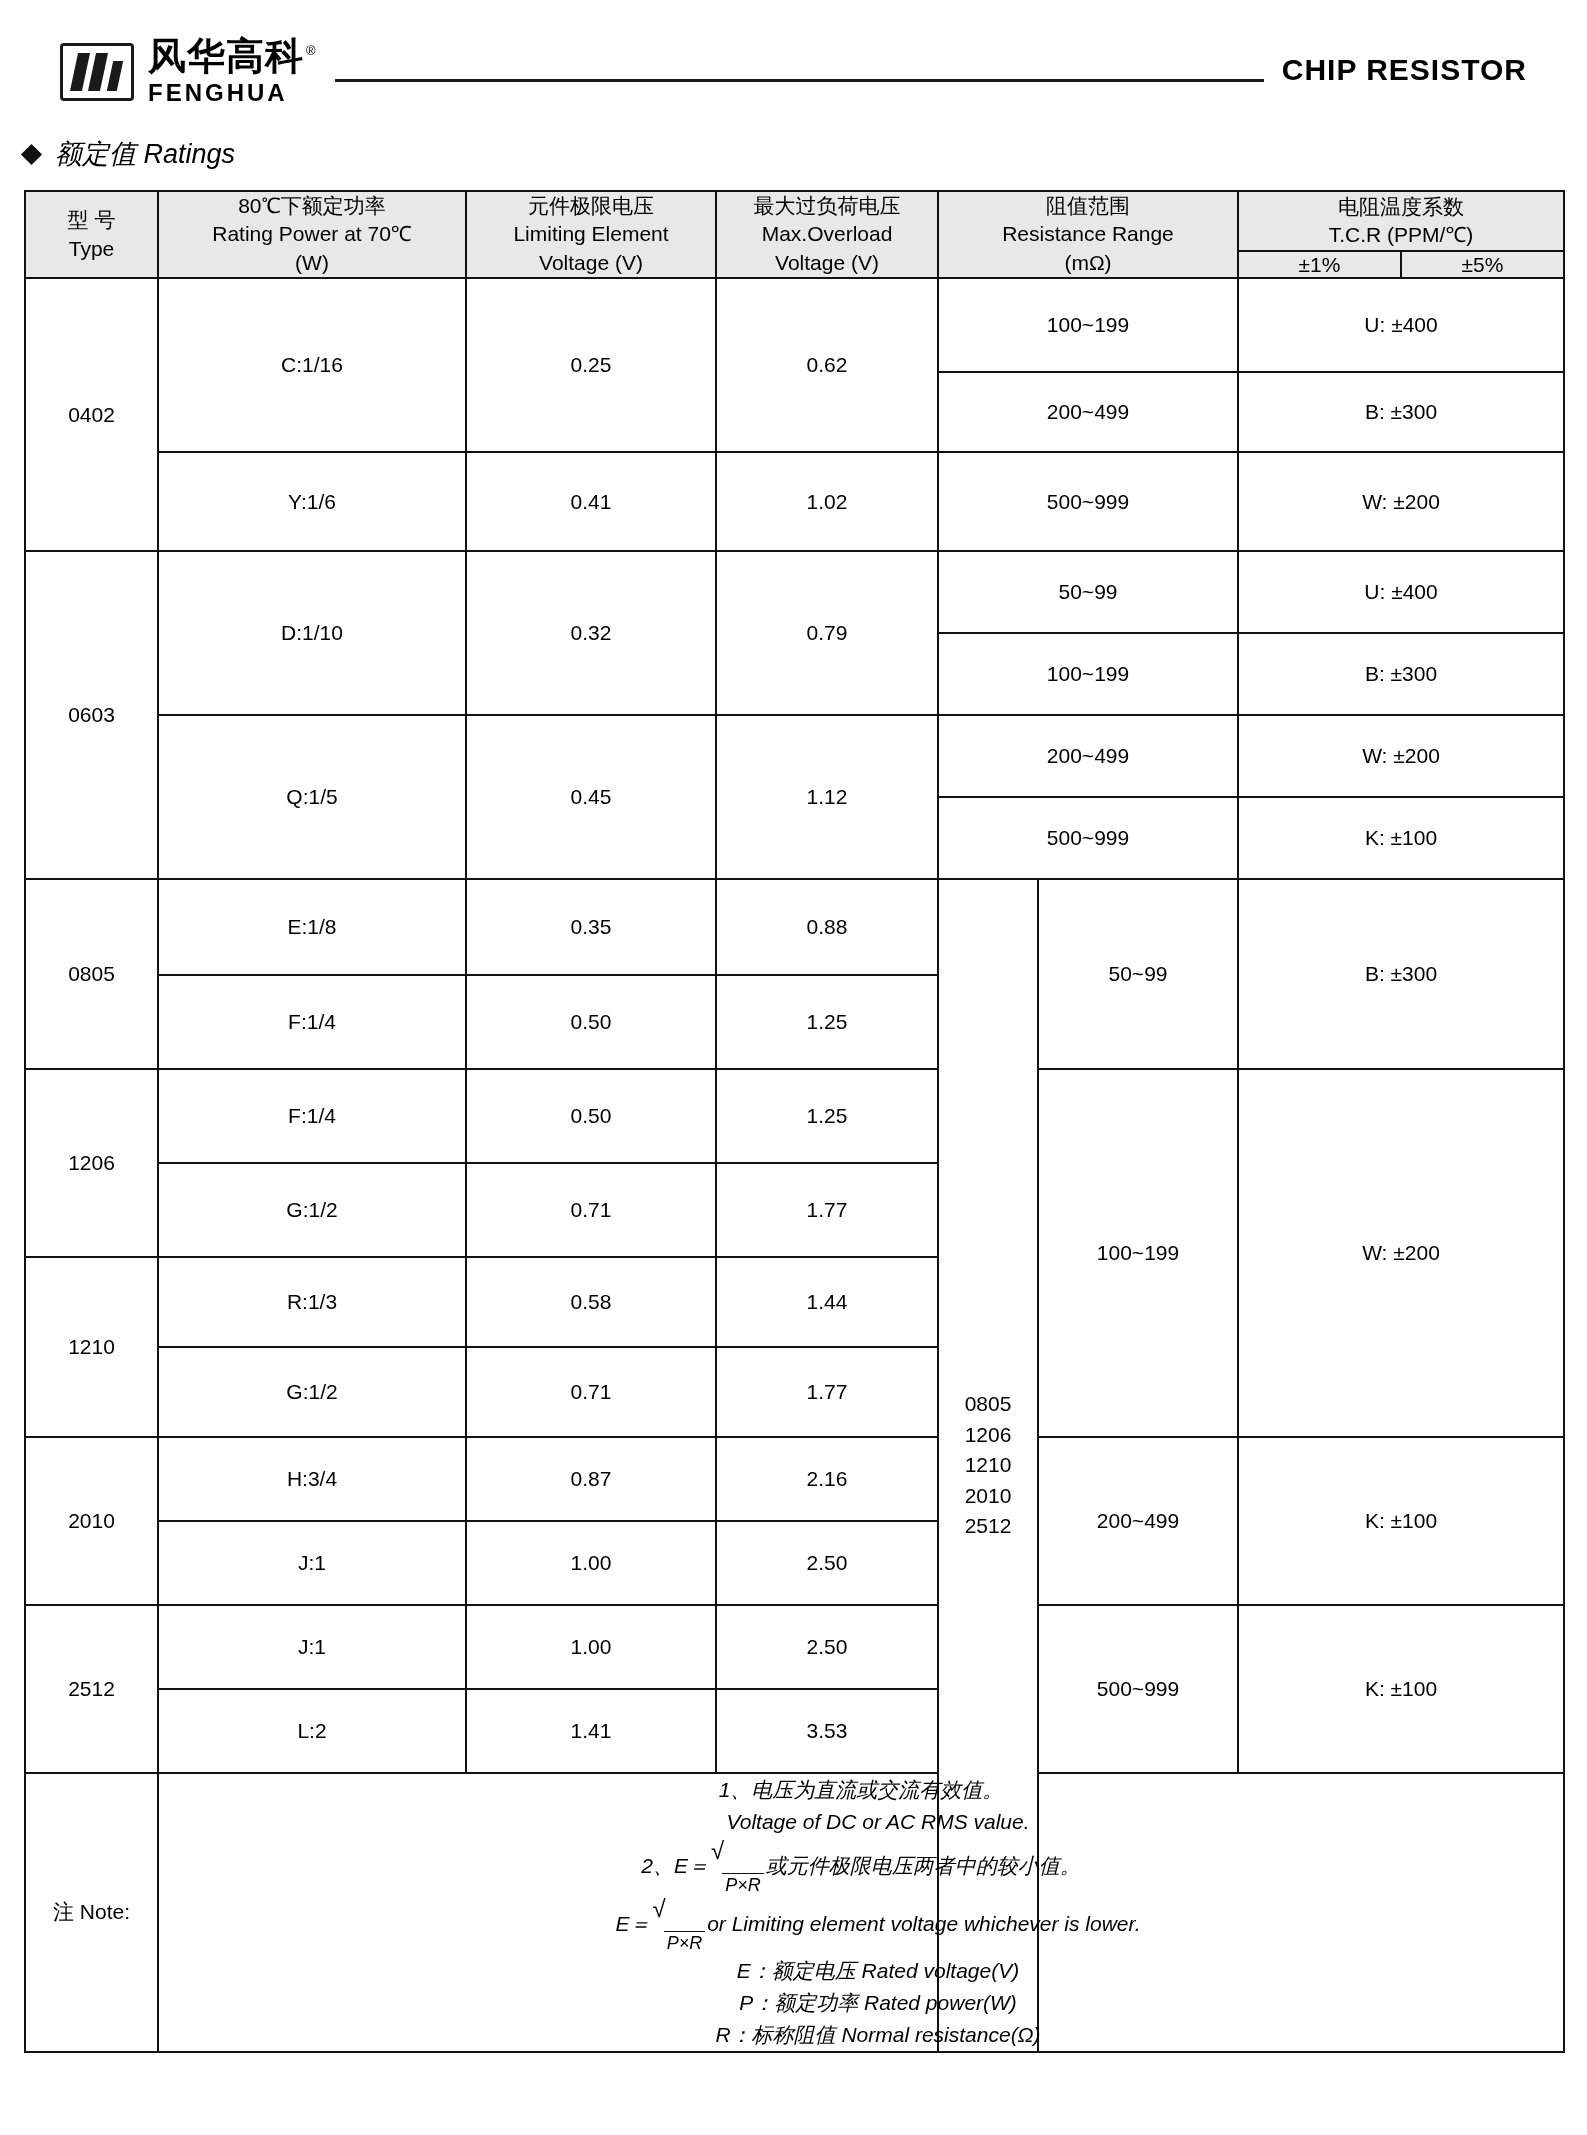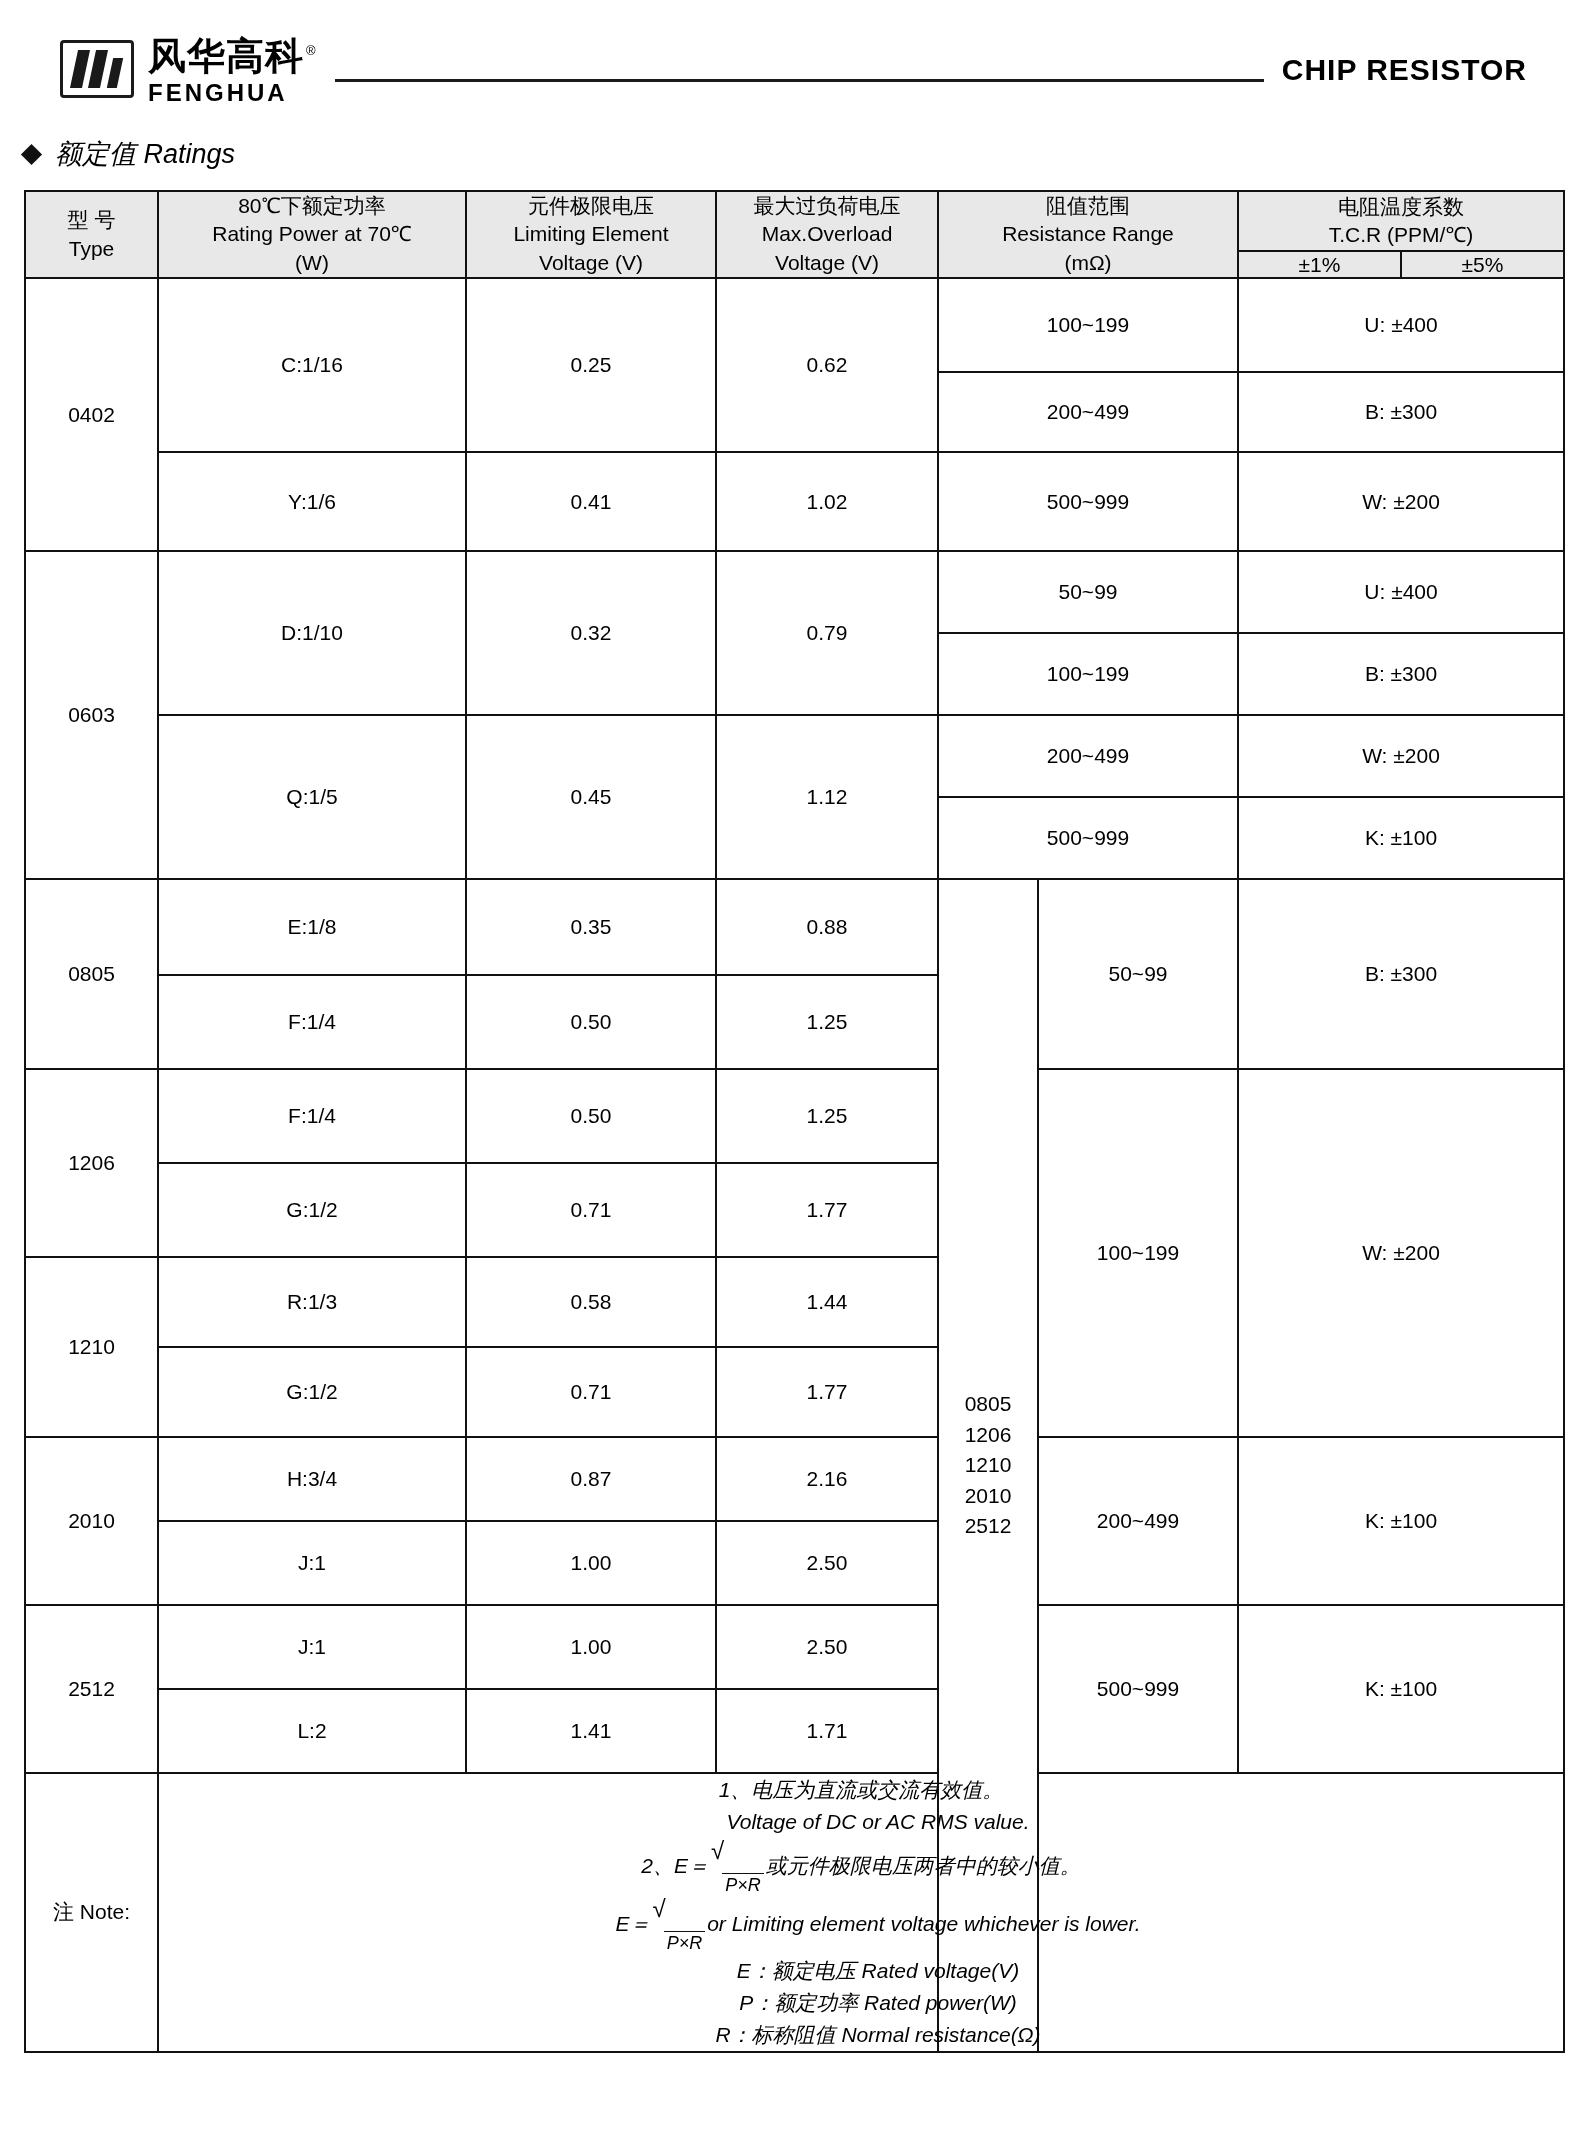--- a/index.html
+++ b/index.html
@@ -26,21 +26,21 @@
   .header {
     position: relative;
     height: 120px;
     padding: 22px 60px 0 60px;
     box-sizing: border-box;
     display: flex;
     align-items: center;
   }
   .logo-wrap {
     display: flex;
-    align-items: center;
+    align-items: flex-end;
     gap: 14px;
     flex: 0 0 auto;
   }
   .logo-mark {
     width: 74px;
     height: 62px;
     position: relative;
     flex: 0 0 auto;
   }
   .logo-mark .lm-box {
@@ -390,21 +390,21 @@
         <td class="type-cell" rowspan="2">2512</td>
         <td class="pw-cell" style="height:82px">J:1</td>
         <td class="num-cell">1.00</td>
         <td class="num-cell">2.50</td>
         <td class="range-cell" rowspan="2">500~999</td>
         <td class="tcr-cell" colspan="2" rowspan="2">K: ±100</td>
       </tr>
       <tr>
         <td class="pw-cell" style="height:82px">L:2</td>
         <td class="num-cell">1.41</td>
-        <td class="num-cell">1.71</td>
+        <td class="num-cell">3.53</td>
       </tr>
 
       <tr>
         <td class="note-label">注 Note:</td>
         <td class="note-body" colspan="7">
           <div class="note-line">1、电压为直流或交流有效值。</div>
           <div class="note-line note-indent">Voltage of DC or AC RMS value.</div>
           <div class="note-line">
             <span>2、E＝</span><span class="sqrt">
                   <span class="radical">√</span>

